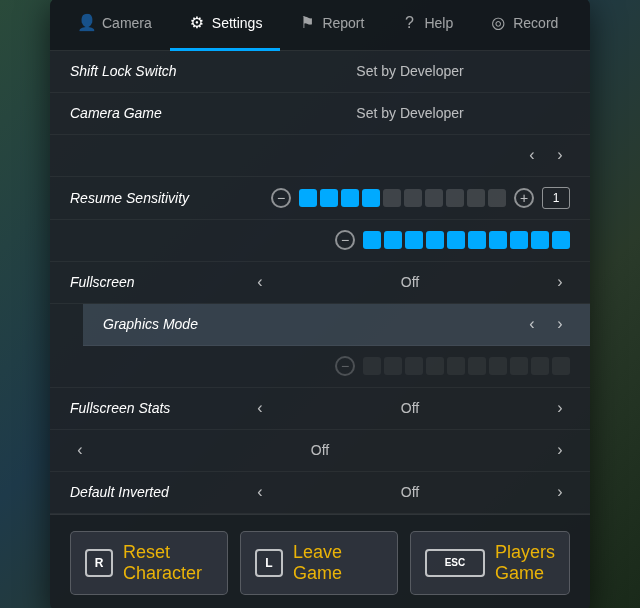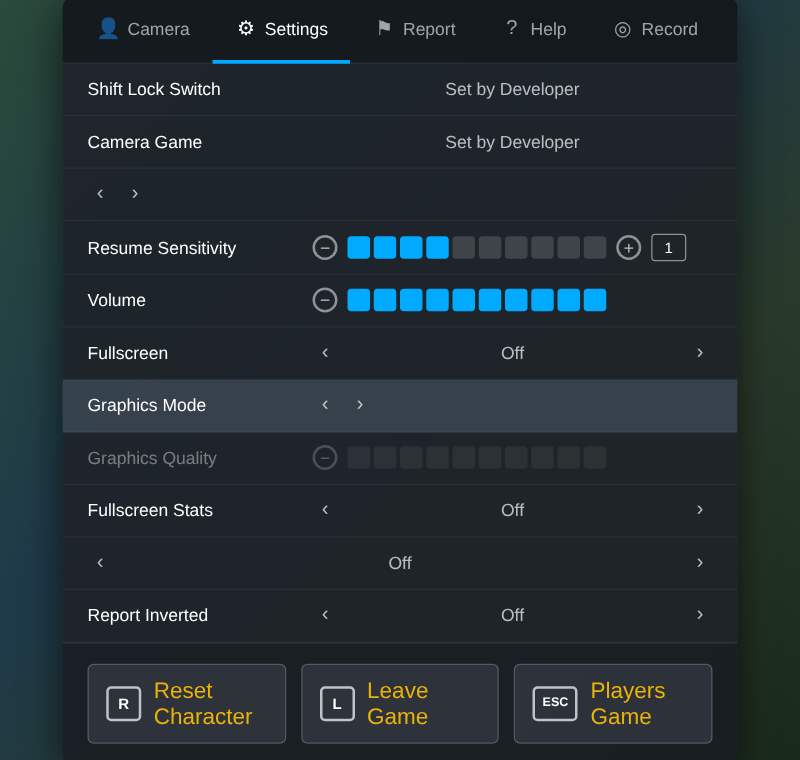--- a/index.html
+++ b/index.html
@@ -76,40 +76,42 @@
     .setting-row {
       display: flex;
       align-items: center;
       padding: 10px 20px;
       border-bottom: 1px solid rgba(255,255,255,0.05);
       min-height: 42px;
     }
 
     .setting-row.highlighted {
       background: rgba(100, 120, 140, 0.35);
+      margin-left: 33px;
     }
 
     .setting-row.dimmed .setting-label,
     .setting-row.dimmed .setting-control {
       opacity: 0.4;
     }
 
     .setting-label {
       color: #fff;
       font-size: 14px;
       font-weight: 500;
       width: 180px;
       flex-shrink: 0;
+      font-style: italic;
     }
 
     .setting-control {
       display: flex;
       align-items: center;
       flex: 1;
-      justify-content: flex-start;
+      justify-content: flex-end;
       gap: 8px;
     }
 
     .setting-value {
       color: rgba(255,255,255,0.7);
       font-size: 14px;
       text-align: center;
       flex: 1;
     }
 
@@ -199,21 +201,21 @@
       display: flex;
       align-items: center;
       justify-content: center;
       color: #fff;
       font-size: 12px;
       font-weight: bold;
       flex-shrink: 0;
     }
 
     .key-badge.esc {
-      width: 36px;
+      width: 60px;
       font-size: 10px;
     }
 
     .footer-btn-label {
       color: #eab308;
       font-size: 18px;
       font-weight: 500;
     }
   </style>
 </head>
@@ -279,21 +281,20 @@
             <div class="slider-segment empty"></div>
             <div class="slider-segment empty"></div>
             <div class="slider-segment empty"></div>
             <div class="slider-segment empty"></div>
           </div>
       <div class="plus-btn">+</div>
       <div class="value-box">1</div>
     </div>
   </div>
       <div class="setting-row">
-    <span class="setting-label">Volume</span>
     <div class="setting-control">
       <div class="minus-btn">−</div>
       <div class="slider-bar">
             <div class="slider-segment filled"></div>
             <div class="slider-segment filled"></div>
             <div class="slider-segment filled"></div>
             <div class="slider-segment filled"></div>
             <div class="slider-segment filled"></div>
             <div class="slider-segment filled"></div>
             <div class="slider-segment filled"></div>
@@ -313,21 +314,20 @@
     </div>
   </div>
       <div class="setting-row highlighted">
     <span class="setting-label">Graphics Mode</span>
     <div class="setting-control">
       <span class="arrow-btn">‹</span>
       <span class="arrow-btn">›</span>
     </div>
   </div>
       <div class="setting-row dimmed">
-    <span class="setting-label">Graphics Quality</span>
     <div class="setting-control">
       <div class="minus-btn">−</div>
       <div class="slider-bar">
             <div class="slider-segment empty"></div>
             <div class="slider-segment empty"></div>
             <div class="slider-segment empty"></div>
             <div class="slider-segment empty"></div>
             <div class="slider-segment empty"></div>
             <div class="slider-segment empty"></div>
             <div class="slider-segment empty"></div>
@@ -347,21 +347,21 @@
     </div>
   </div>
       <div class="setting-row">
     <div class="setting-control">
       <span class="arrow-btn">‹</span>
       <span class="setting-value">Off</span>
       <span class="arrow-btn">›</span>
     </div>
   </div>
       <div class="setting-row">
-    <span class="setting-label">Report Inverted</span>
+    <span class="setting-label">Default Inverted</span>
     <div class="setting-control">
       <span class="arrow-btn">‹</span>
       <span class="setting-value">Off</span>
       <span class="arrow-btn">›</span>
     </div>
   </div>
     </div>
 
   <div class="footer" id="footer-bar">
       <div class="footer-btn">

